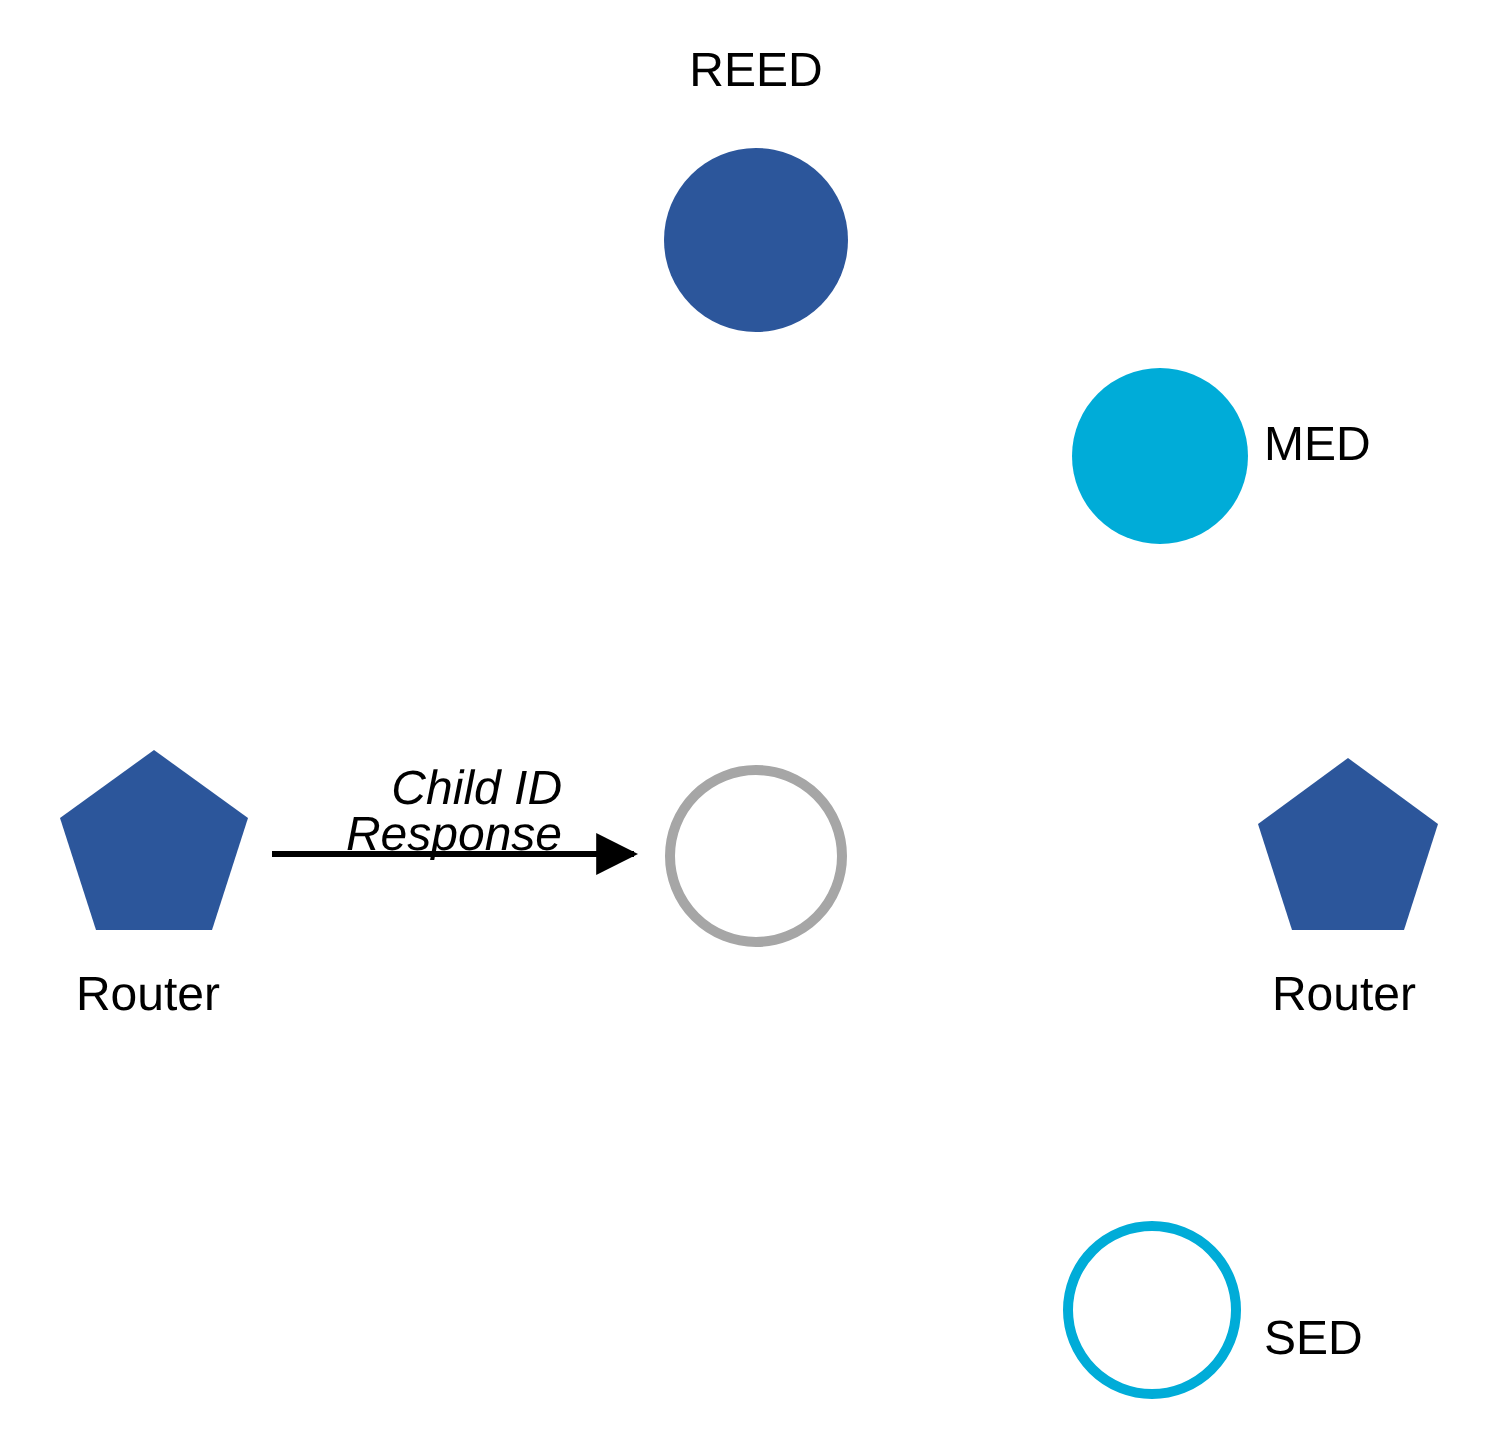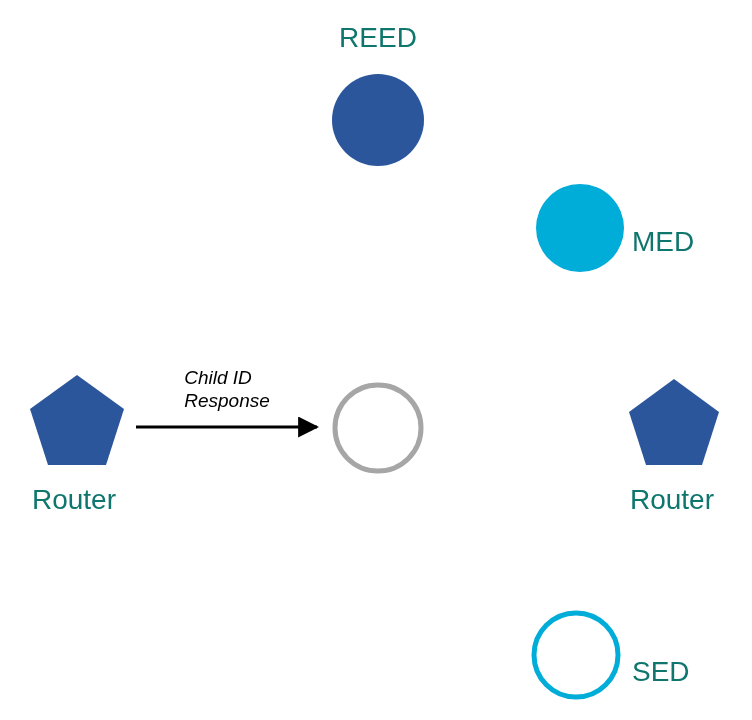--- a/index.html
+++ b/index.html
@@ -21,46 +21,47 @@
     position: absolute;
     left: 0;
     top: 0;
     width: 752px;
     height: 720px;
   }
 
   
   .node-label {
     position: absolute;
-    color: #0f766e;
+    color: #000000;
     font-family: "Liberation Sans", sans-serif;
-    font-size: 28px;
+    font-size: 24px;
     font-weight: 400;
     line-height: 1;
     white-space: nowrap;
     letter-spacing: 0px;
   }
   .node-label.center  { transform: translateX(-50%); }
   .node-label.leftal  { transform: none; }
 
   .edge-label {
     position: absolute;
     color: #000000;
     font-family: "Liberation Sans", sans-serif;
     font-style: italic;
-    font-size: 19px;
+    font-size: 24px;
     line-height: 23px;
-    text-align: left;
+    text-align: right;
     white-space: nowrap;
     transform: translateX(-50%);
+    margin-top: 17px;
   }
 
   
   #label-reed        { left: 378px; top: 24px; }
-  #label-med         { left: 632px; top: 211px; margin-top: 17px; }
+  #label-med         { left: 632px; top: 211px; }
   #label-router-left { left: 74px;  top: 486px; }
   #label-router-right{ left: 672px; top: 486px; }
   #label-sed         { left: 632px; top: 658px; }
   #label-child-id-response { left: 227px; top: 366px; }
 </style>
 </head>
 <body>
 
 <svg id="diagram-canvas" viewBox="0 0 752 720" xmlns="http://www.w3.org/2000/svg">
 

